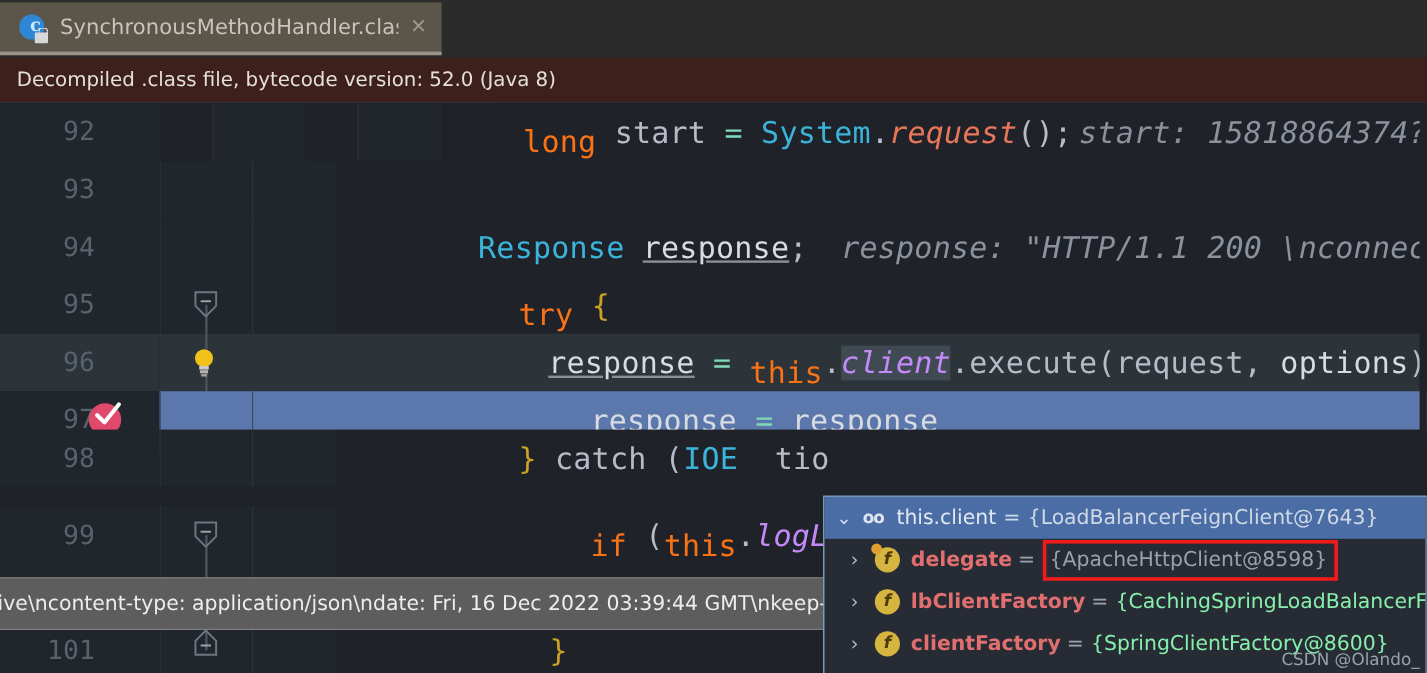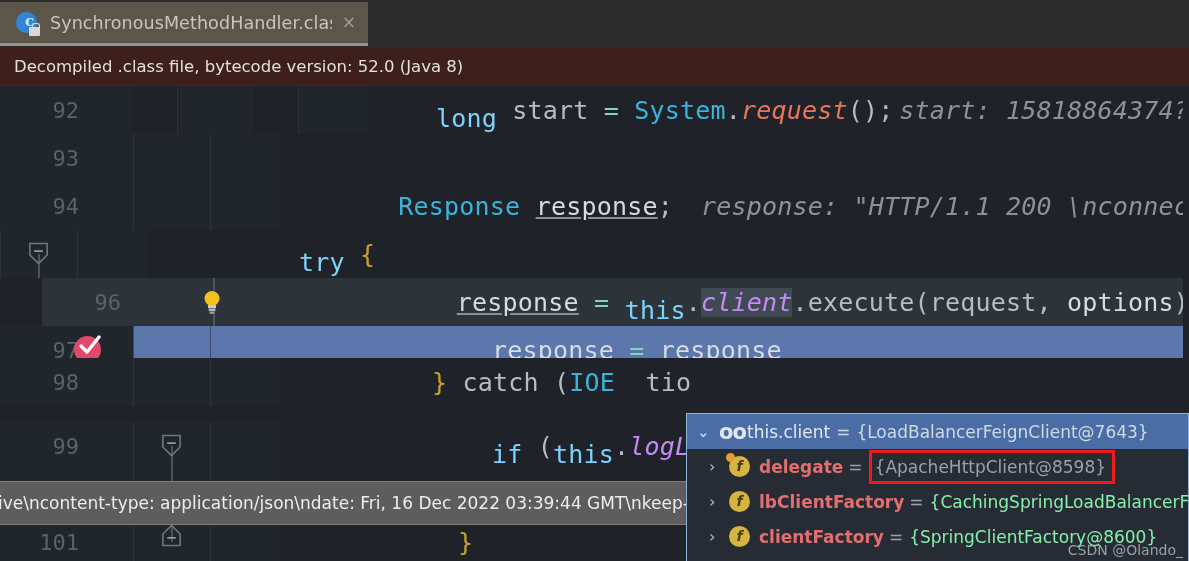--- a/index.html
+++ b/index.html
@@ -121,21 +121,21 @@
     border-radius: 50%; background: #e0496b;
   }
   .bp .check {
     position: absolute; left: 5px; top: -1px; width: 22px; height: 22px;
   }
   .bulb {
     position: absolute; left: 24px; top: 11px; width: 24px; height: 26px;
   }
 
   
-  .kw  { color: #7dd3fc; margin-top: 16px; }
+  .kw  { color: #f97316; margin-top: 16px; }
   .typ { color: #3cb4d9; }
   .fld { color: #c58af9; font-style: italic; }
   .mth { color: #e8765a; font-style: italic; }
   .plain { color: #b6bcc6; }
   .op  { color: #7fd9b8; }
   .var-u { color: #d7dbe2; text-decoration: underline; text-decoration-color:#8a9098; }
   .var-err { color: #d7dbe2; text-decoration: underline; text-decoration-color:#d4546a; text-decoration-thickness:3px;}
   .var-warn { color: #d7dbe2; text-decoration-color:#cfc98a; text-decoration-thickness:3px;}
   .hint { color: #8b929c; font-style: italic; }
   .brace { color: #c9a227; }
@@ -173,21 +173,21 @@
     padding-left: 10px; color: #e2e8f1; font-size: 17px; white-space: nowrap;
   }
   .pop-row {
     height: 35px; display: flex; align-items: center;
     padding-left: 22px; font-size: 17px; white-space: nowrap;
   }
   .twisty { width: 20px; color: #b6bcc6; font-size: 16px; flex:0 0 auto;}
   .chev-down { width: 22px; color: #dfe6f0; font-size: 15px; flex:0 0 auto;}
   .eye-icon {
     width: 28px; flex: 0 0 auto; color: #dfe6f0;
-    font-size: 21px; letter-spacing: -1px; font-weight: bold;
+    font-size: 14px; letter-spacing: -1px; font-weight: bold;
   }
   .fico {
     width: 21px; height: 21px; border-radius: 50%;
     background: #d6b440; color: #4a3a05; font-size: 14px; font-style: italic;
     font-weight: bold; text-align: center; line-height: 21px;
     flex: 0 0 auto; margin-right: 9px; position: relative;
   }
   .fico.orange:after {
     content:""; position:absolute; left:-3px; top:-3px; width:9px; height:9px;
     border-radius:50%; background:#e0a030;
@@ -261,34 +261,37 @@
         <span class="lineno">94</span>
       </div>
       <div class="foldcol"></div>
       <div class="annocol"></div>
       <div class="code">
         <span style="width:152px;display:inline-block;"></span><span class="typ">Response</span><span class="plain"> </span><span class="var-u">response</span><span class="plain">;</span><span style="width:36px;display:inline-block;"></span><span class="hint">response: "HTTP/1.1 200 \nconnec</span>
       </div>
     </div>
 
     <div class="row" style="top:144px;">
+      <div class="gutter">
+        <span class="lineno">95</span>
+      </div>
       <div class="foldcol">
         <span class="foldline" style="top:24px;height:24px;"></span>
         <svg class="fold-minus-down" viewBox="0 0 24 26">
           <path d="M3 2 H21 V14 L12 23 L3 14 Z" fill="none" stroke="#6d7781" stroke-width="1.7"></path>
           <line x1="7.5" y1="10" x2="16.5" y2="10" stroke="#9aa4ae" stroke-width="1.7"></line>
         </svg>
       </div>
       <div class="annocol"></div>
       <div class="code">
         <span style="width:152px;display:inline-block;"></span><span class="kw">try</span><span class="plain"> </span><span class="brace">{</span>
       </div>
     </div>
 
-    <div class="row hl" style="top:192px;padding-left:42px;">
+    <div class="row hl" style="top:192px;">
       <div class="gutter">
         <span class="lineno">96</span>
       </div>
       <div class="foldcol">
         <span class="foldline" style="top:0px;height:48px;"></span>
         <svg class="bulb" viewBox="0 0 24 26">
           <circle cx="12" cy="9.5" r="7.5" fill="#f2c11c"></circle>
           <rect x="8" y="16" width="8" height="3" fill="#c9c9c9"></rect>
           <rect x="8.6" y="19.5" width="6.8" height="2.6" fill="#b4b4b4"></rect>
           <rect x="9.6" y="22.6" width="4.8" height="2.2" fill="#9e9e9e"></rect>

